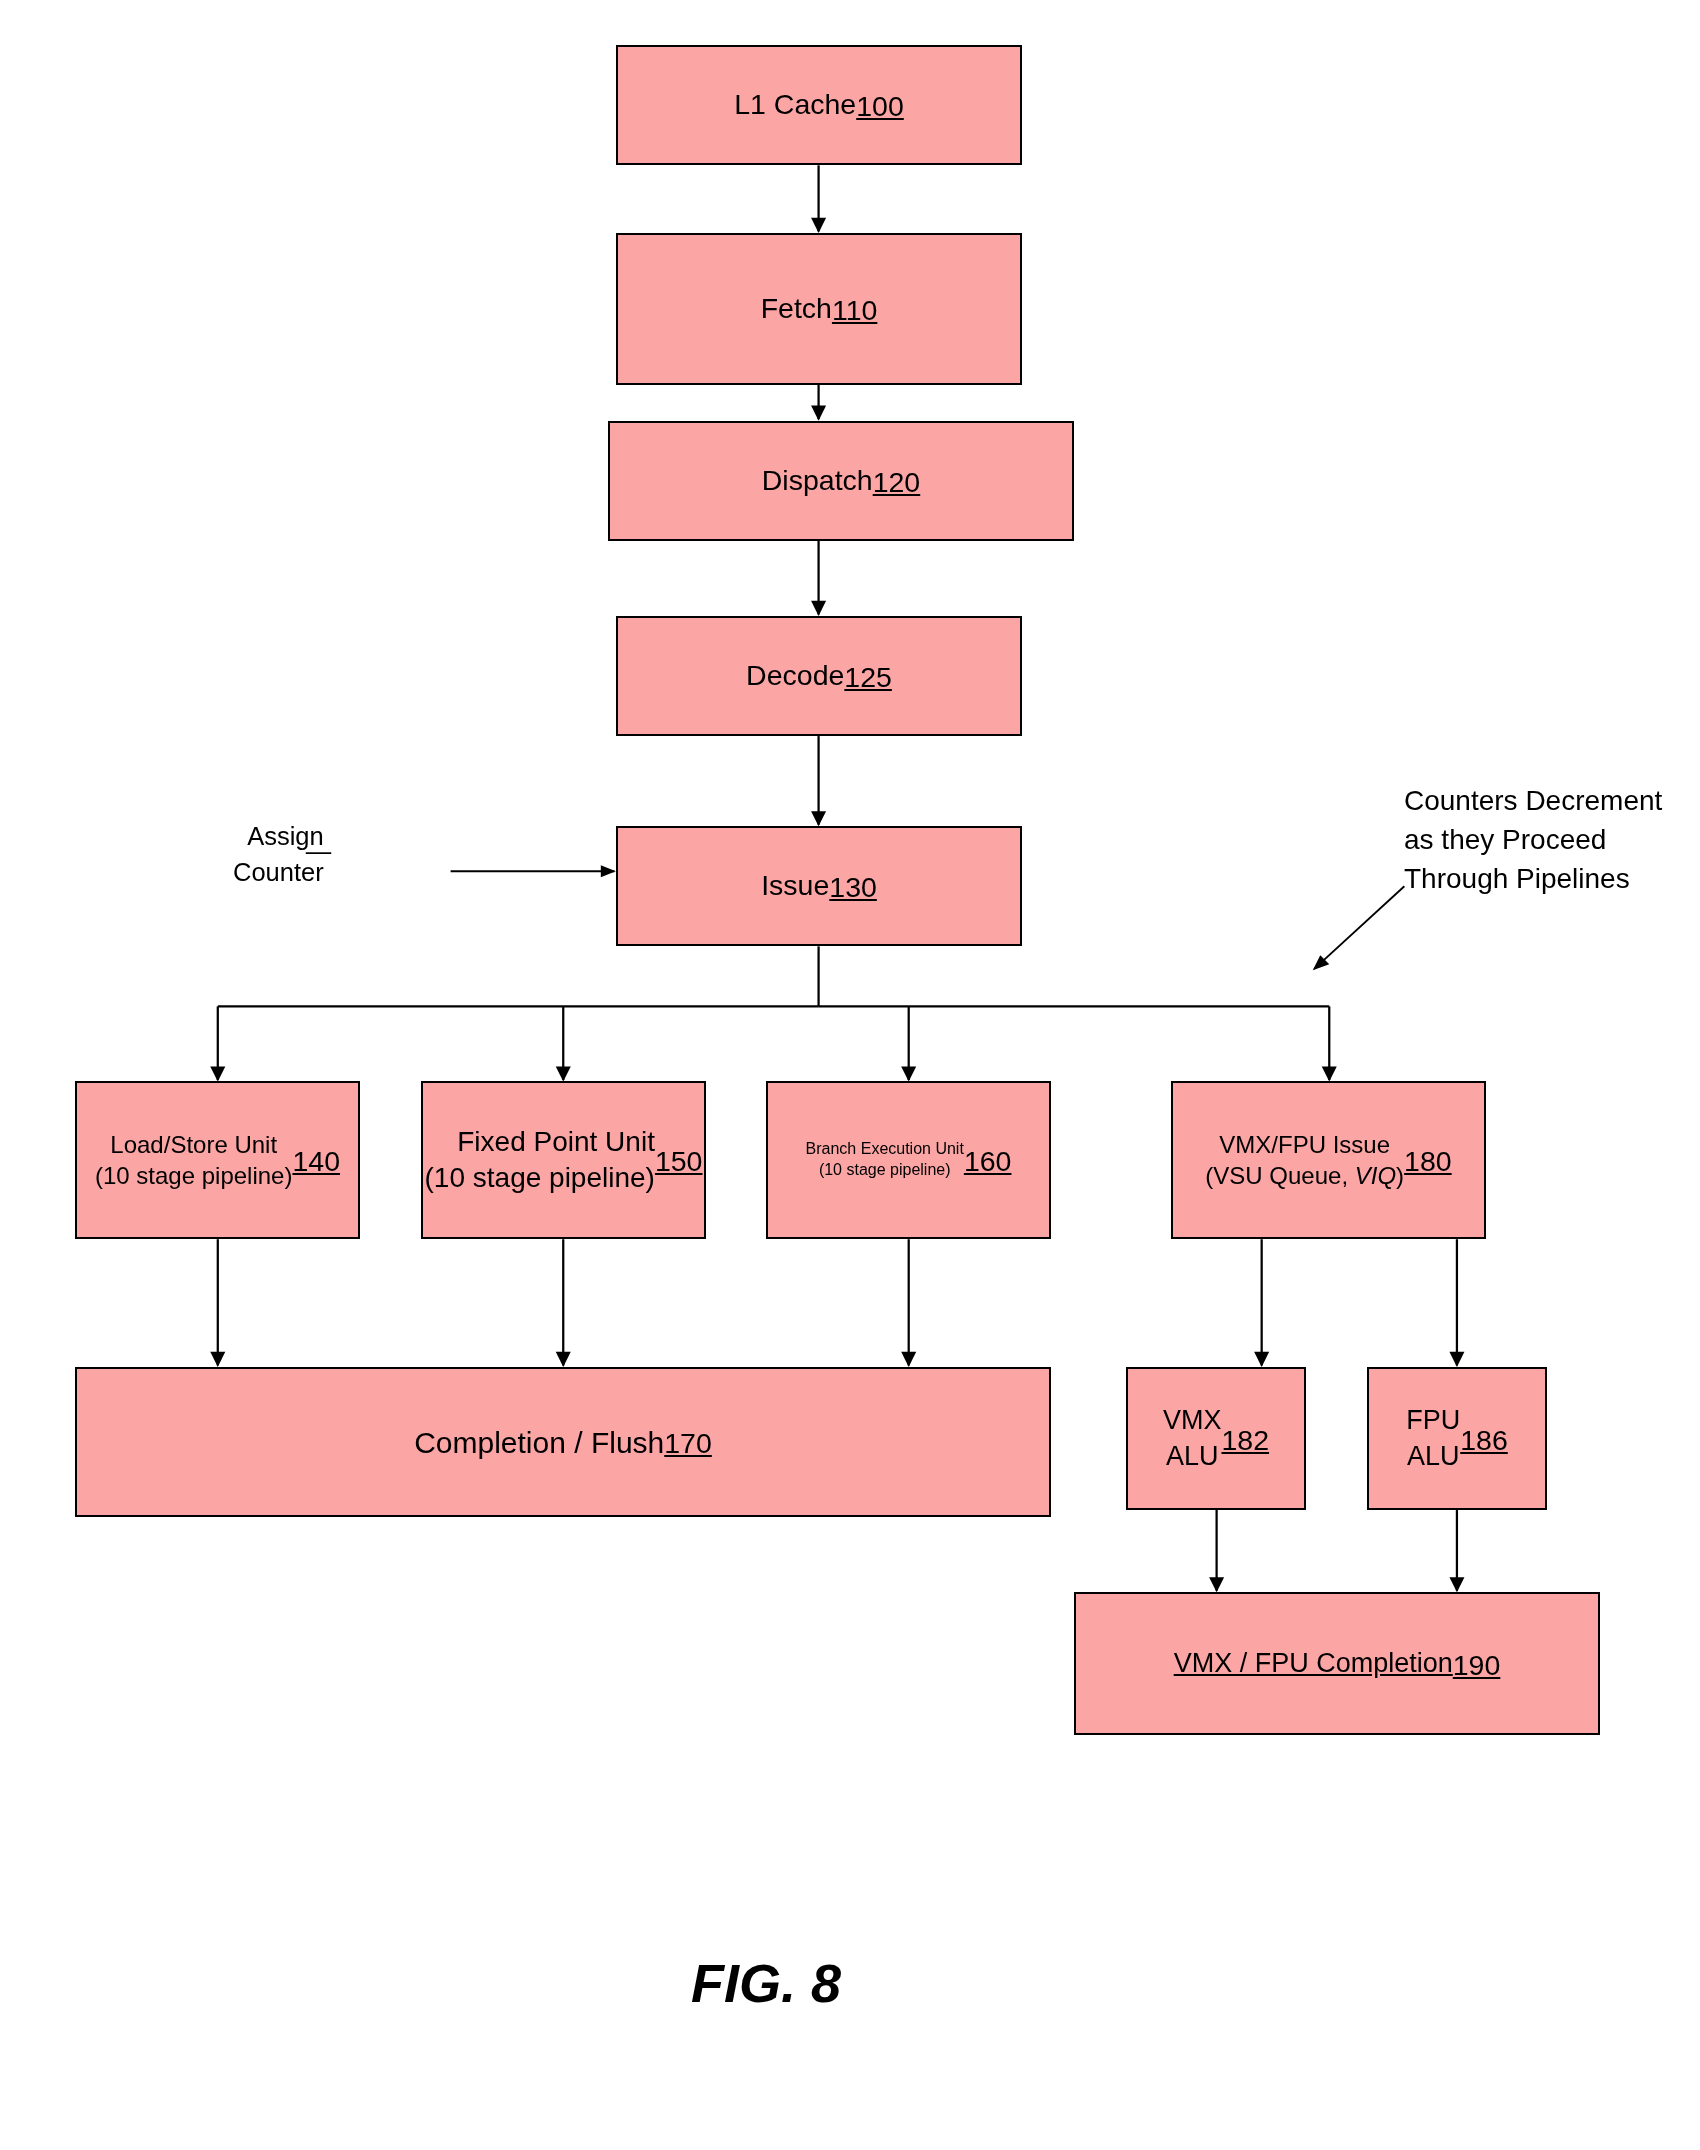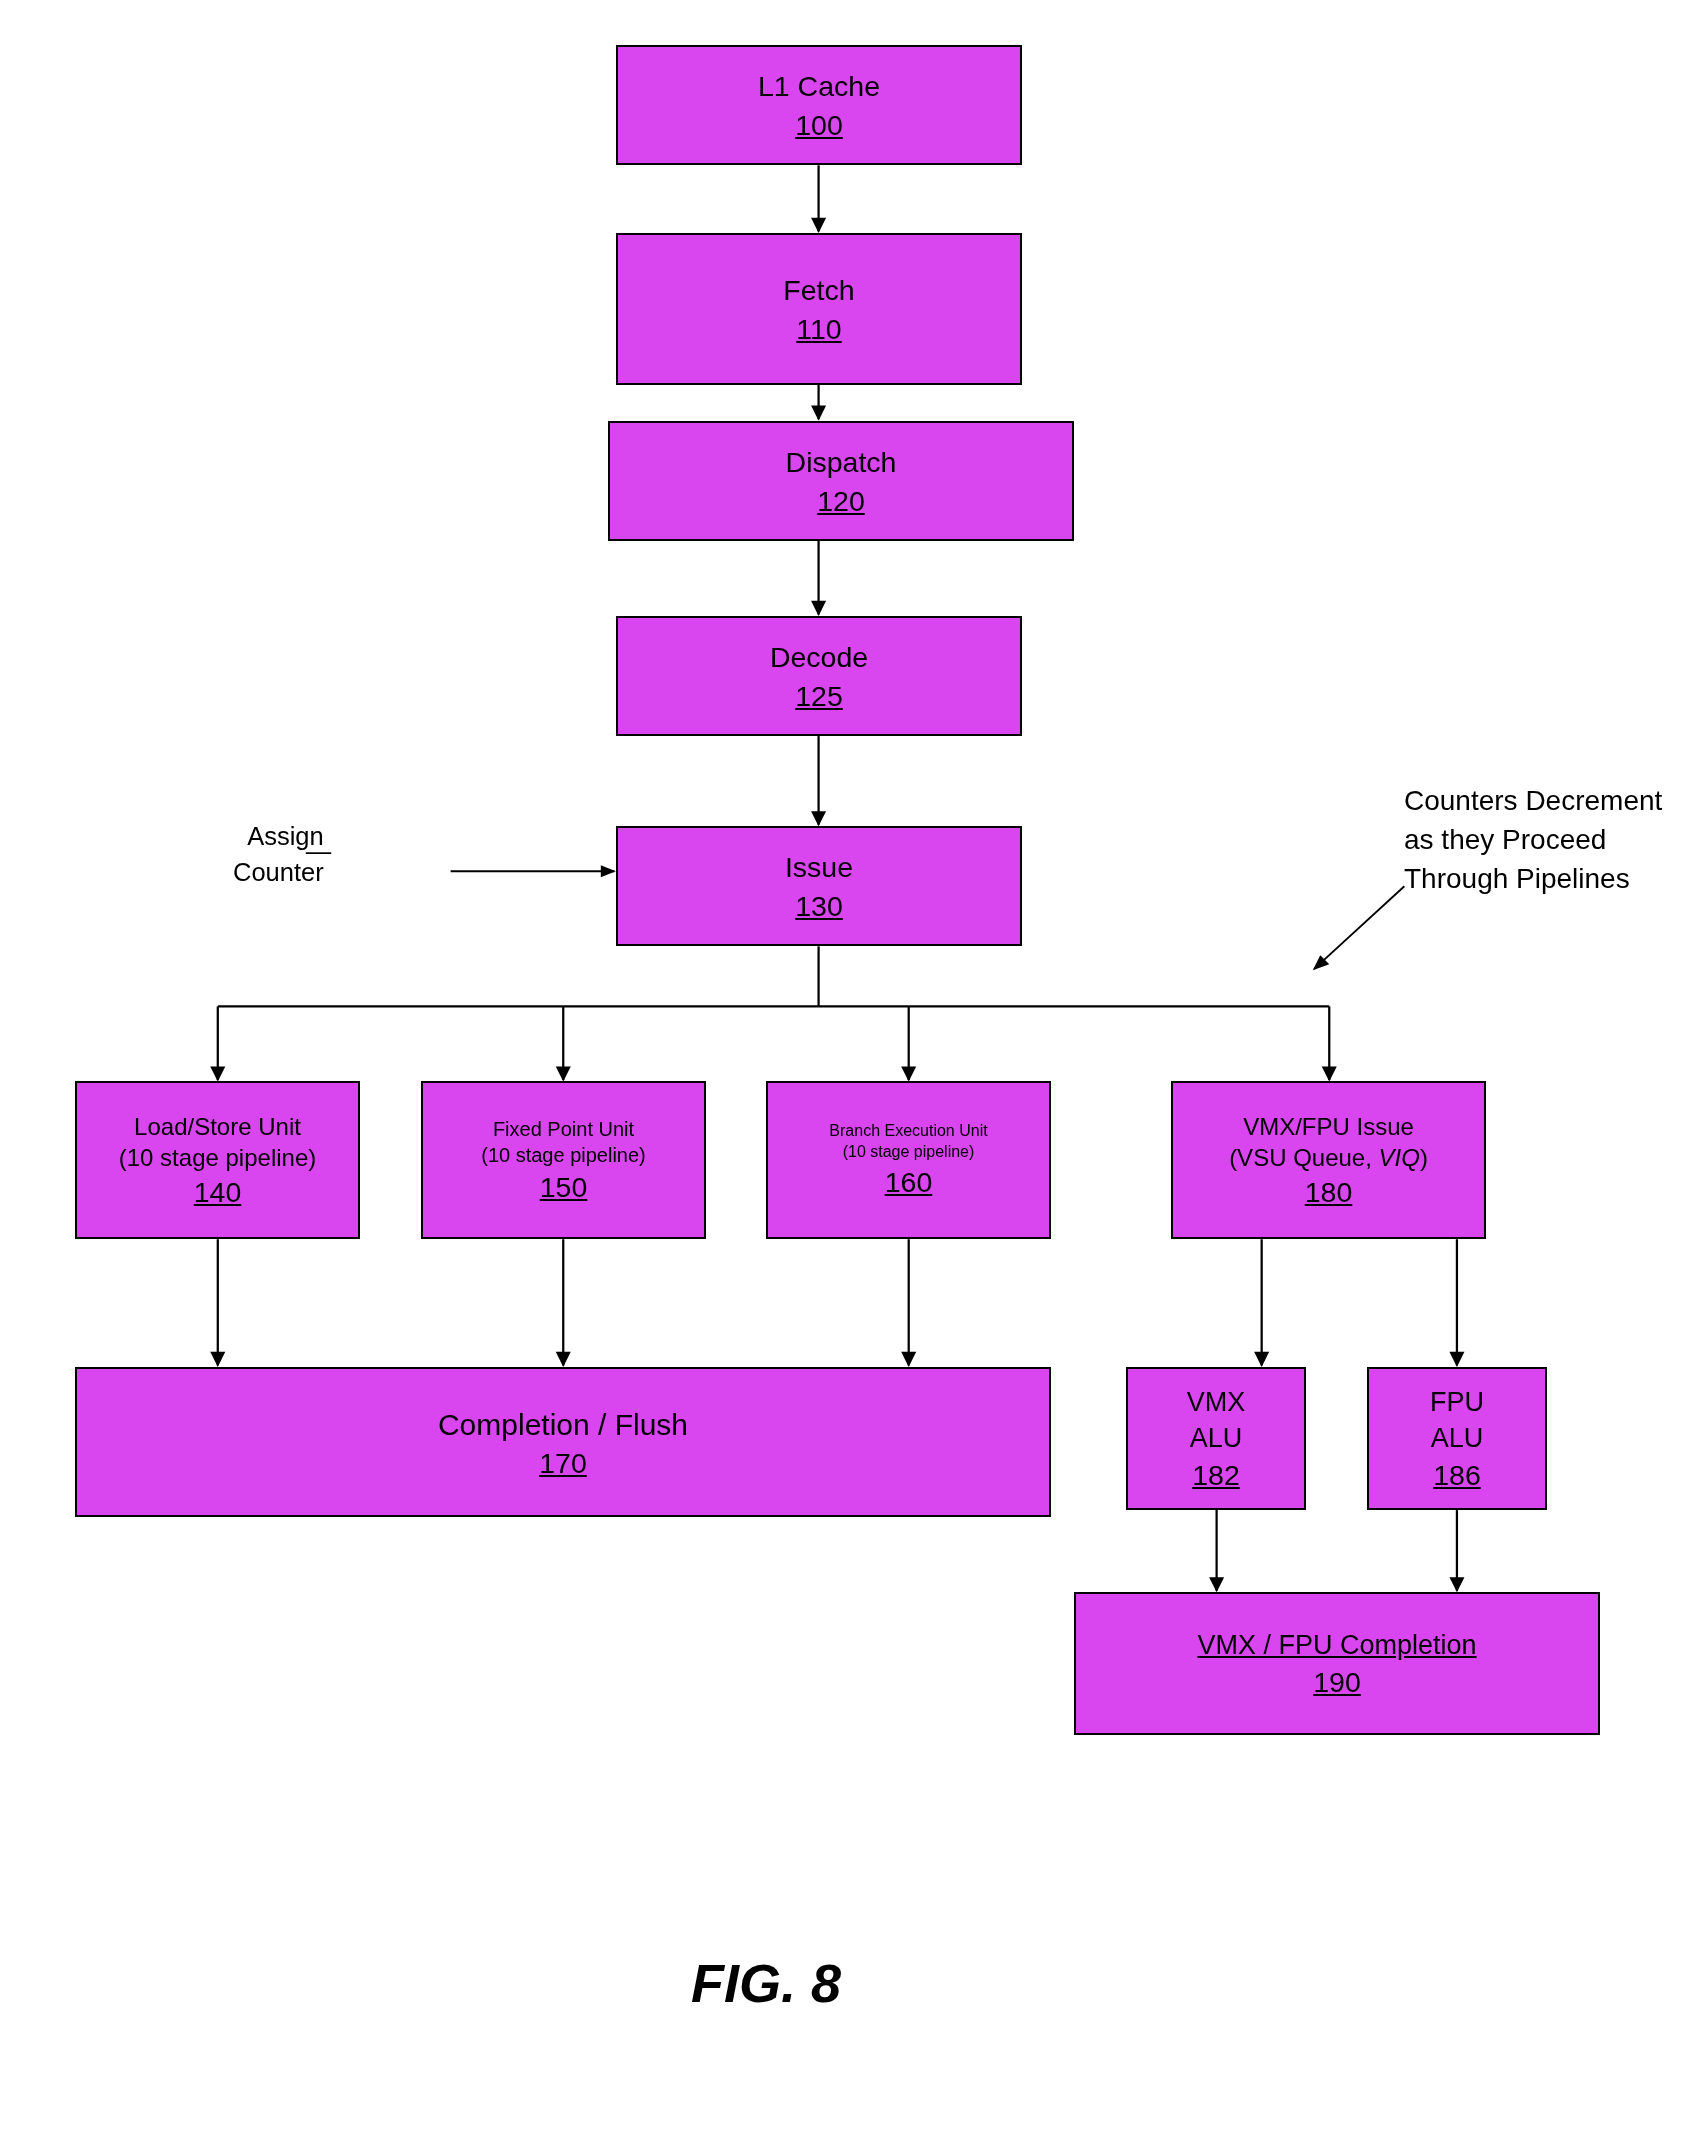--- a/index.html
+++ b/index.html
@@ -16,23 +16,23 @@
       position: absolute;
       top: 0;
       left: 0;
       width: 1701px;
       height: 2151px;
     }
 
     .box {
       position: absolute;
       border: 2.3px solid #000;
-      background: #d946ef;
+      background: #fca5a5;
       display: flex;
-      flex-direction: column;
+      flex-direction: row;
       align-items: center;
       justify-content: center;
       text-align: center;
     }
 
     .box-label {
       font-size: 28.5px;
       font-weight: normal;
       line-height: 1.3;
     }
@@ -151,21 +151,21 @@
     <span class="box-label">Issue</span>
     <span class="box-number">130</span>
   </div>
 
   <div class="box" style="left:75px; top:1081px; width:285px; height:158px;">
     <span class="box-label" style="font-size:24px;">Load/Store Unit<br>(10 stage pipeline)</span>
     <span class="box-number">140</span>
   </div>
 
   <div class="box" style="left:421px; top:1081px; width:285px; height:158px;">
-    <span class="box-label" style="font-size:20px;">Fixed Point Unit<br>(10 stage pipeline)</span>
+    <span class="box-label" style="font-size:28px;text-align:right;">Fixed Point Unit<br>(10 stage pipeline)</span>
     <span class="box-number">150</span>
   </div>
 
   <div class="box" style="left:766px; top:1081px; width:285px; height:158px;">
     <span class="box-label" style="font-size:16px;">Branch Execution Unit<br>(10 stage pipeline)</span>
     <span class="box-number">160</span>
   </div>
 
   <div class="box" style="left:1171px; top:1081px; width:315px; height:158px;">
     <span class="box-label" style="font-size:24px;">VMX/FPU Issue<br>(VSU Queue, <em>VIQ</em>)</span>

